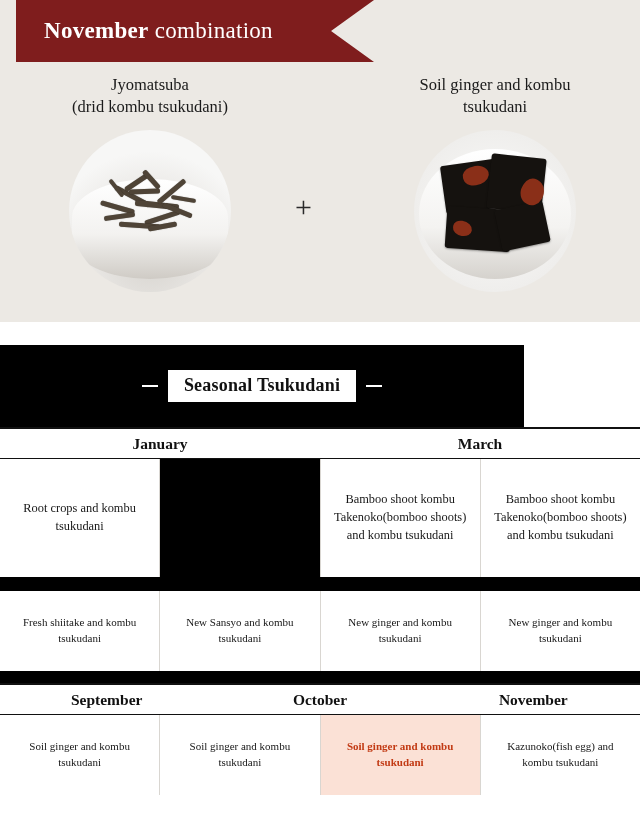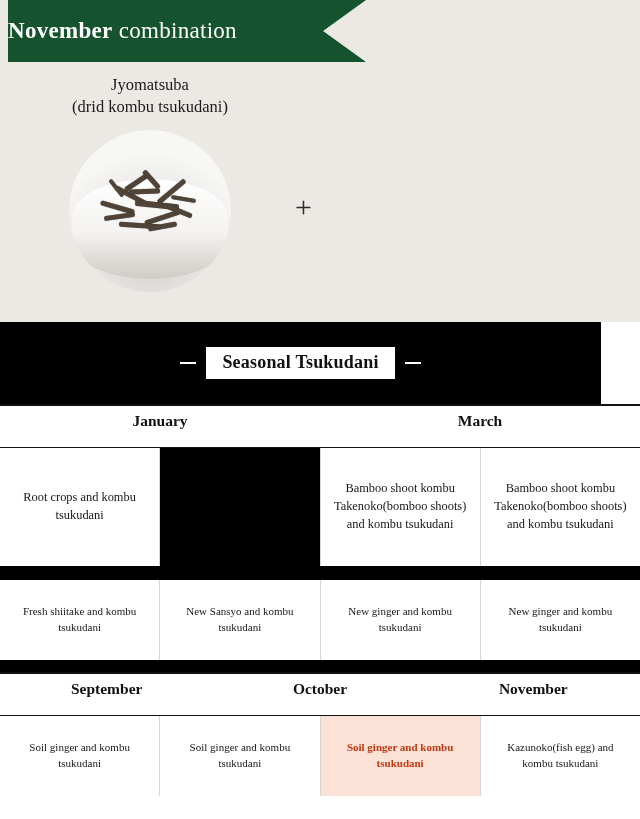--- a/index.html
+++ b/index.html
@@ -14,26 +14,27 @@
   
   .hero {
     position: relative;
     width: 640px;
     height: 322px;
     background: #ece9e4;
   }
   .ribbon {
     position: absolute;
     top: 0;
-    left: 8px;
+    left: 16px;
     height: 62px;
     width: 358px;
-    background: #14532d;
-    display: flex;
-    align-items: center;
+    background: #7f1d1d;
+    display: flex;
+    align-items: center;
+    padding-left: 28px;
     clip-path: polygon(0 0, 100% 0, 88% 50%, 100% 100%, 0 100%);
   }
   .ribbon-text {
     color: #ffffff;
     font-size: 23px;
     letter-spacing: .3px;
     white-space: nowrap;
   }
   .ribbon-text .bold {
     font-weight: bold;
@@ -133,26 +134,27 @@
   .plus {
     font-size: 30px;
     color: #2a2a2a;
     margin-top: 128px;
     width: 10px;
     text-align: center;
   }
 
   
   .band {
-    width: 601px;
+    width: 524px;
     height: 82px;
     background: #000000;
     display: flex;
     align-items: center;
     justify-content: center;
+    margin-top: 23px;
   }
   .seasonal-wrap {
     display: flex;
     align-items: center;
     gap: 10px;
   }
   .dash {
     width: 16px;
     height: 2px;
     background: #ffffff;
@@ -163,21 +165,21 @@
     font-size: 18px;
     font-weight: bold;
     padding: 5px 16px 6px;
     letter-spacing: .2px;
   }
 
   
   .grid-block { width: 640px; background: #ffffff; }
   .row-head {
     display: flex;
-    height: 44px;
+    height: 32px;
     border-top: 2px solid #111;
     border-bottom: 1px solid #111;
   }
   .row-head .cell {
     flex: 1 1 0;
     text-align: center;
     font-size: 15.5px;
     font-weight: bold;
     color: #111;
     line-height: 30px;
@@ -248,20 +250,36 @@
           <div class="twig" style="left:48%;top:70%;width:28%;height:5px;transform:rotate(-10deg);"></div>
           <div class="twig" style="left:30%;top:22%;width:30%;height:5px;transform:rotate(-2deg);"></div>
           <div class="twig" style="left:8%;top:18%;width:20%;height:4px;transform:rotate(52deg);"></div>
           <div class="twig" style="left:70%;top:34%;width:24%;height:4px;transform:rotate(10deg);"></div>
         </div>
       </div>
     </div>
 
     <div class="plus">+</div>
 
+    <div class="combo-item right">
+      <div class="combo-caption">
+        <div>Soil ginger and kombu</div>
+        <div>tsukudani</div>
+      </div>
+      <div class="photo photo-b">
+        <div class="plate-b"></div>
+        <div class="kombu" style="left:18%;top:20%;width:36%;height:30%;transform:rotate(-8deg);border-radius:3px;"></div>
+        <div class="kombu" style="left:46%;top:16%;width:34%;height:34%;transform:rotate(6deg);border-radius:3px;"></div>
+        <div class="kombu" style="left:20%;top:48%;width:40%;height:26%;transform:rotate(4deg);border-radius:3px;"></div>
+        <div class="kombu" style="left:52%;top:46%;width:30%;height:26%;transform:rotate(-12deg);border-radius:3px;"></div>
+        <div class="chili" style="left:30%;top:22%;width:16%;height:12%;transform:rotate(-20deg);"></div>
+        <div class="chili" style="left:66%;top:30%;width:14%;height:16%;transform:rotate(30deg);"></div>
+        <div class="chili" style="left:24%;top:56%;width:12%;height:9%;transform:rotate(8deg);"></div>
+      </div>
+    </div>
 
   </div>
 </div>
 
 <div class="band">
   <div class="seasonal-wrap">
     <span class="dash"></span>
     <span class="seasonal-title">Seasonal Tsukudani</span>
     <span class="dash"></span>
   </div>

